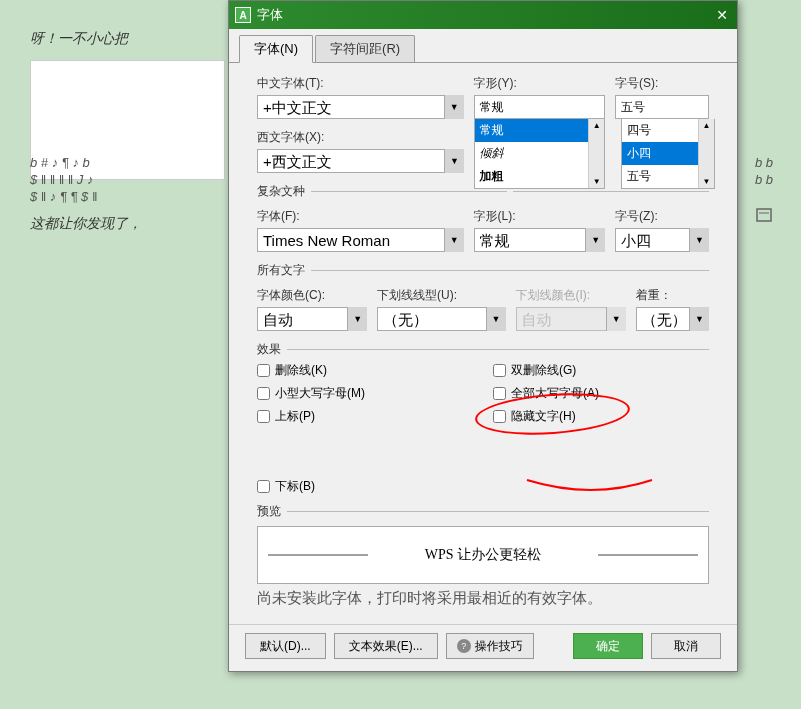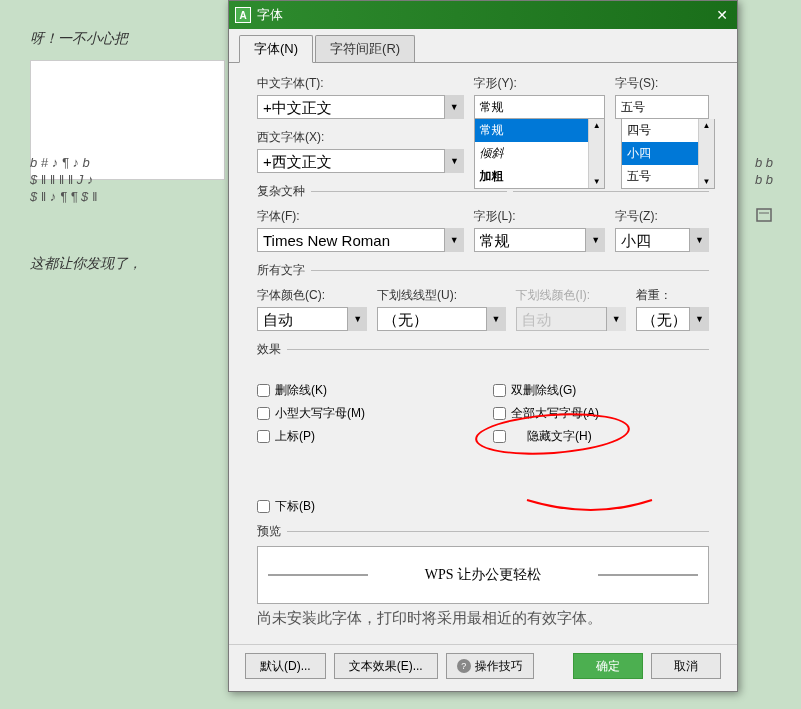--- a/index.html
+++ b/index.html
@@ -242,21 +242,21 @@
   </style>
 </head>
 <body>
 
 <div class="bg-document">
   <div class="bg-text" style="top: 30px; left: 30px; color: #333; font-size: 14px;">呀！一不小心把</div>
   <div style="position: absolute; top: 60px; left: 30px; width: 195px; height: 120px; background: white; border: 1px solid #ccc;"></div>
   <div class="bg-text" style="top: 155px; left: 30px; font-size: 13px;">b # ♪ ¶ ♪ b</div>
   <div class="bg-text" style="top: 172px; left: 30px; font-size: 13px;">$ ‖ ‖ ‖ ‖ J ♪</div>
   <div class="bg-text" style="top: 189px; left: 30px; font-size: 13px;">$ ‖ ♪ ¶ ¶ $ ‖</div>
-  <div class="bg-text" style="top: 215px; left: 30px; font-size: 14px; color: #333; margin-top: 40px;">这都让你发现了，</div>
+  <div class="bg-text" style="top: 215px; left: 30px; font-size: 14px; color: #333;">这都让你发现了，</div>
   <div class="bg-text" style="top: 155px; left: 755px; font-size: 13px;">b b</div>
   <div class="bg-text" style="top: 172px; left: 755px; font-size: 13px;">b b</div>
   <div style="position: absolute; top: 205px; left: 755px; width: 20px; height: 20px;">
     <svg viewBox="0 0 20 20" width="20" height="20">
       <rect x="2" y="4" width="14" height="12" fill="none" stroke="#666" stroke-width="1.5"></rect>
       <line x1="4" y1="8" x2="14" y2="8" stroke="#666" stroke-width="1"></line>
     </svg>
   </div>
 </div>
 
@@ -422,21 +422,21 @@
         <label class="form-label">着重：</label>
         <div class="form-select-wrap">
           <select class="form-select" style="width: 100%;">
             <option>（无）</option>
           </select>
           <div class="select-arrow">▼</div>
         </div>
       </div>
     </div>
 
-    <div style="font-size: 12px; color: #333; display: flex; align-items: center; gap: 6px; margin-bottom: 24px;">
+    <div style="font-size: 12px; color: #333; display: flex; align-items: center; gap: 6px; margin-bottom: 4px;">
       <span>效果</span>
       <div style="flex:1; height:1px; background:#bbb;"></div>
     </div>
 
     <div style="display: grid; grid-template-columns: 1fr 1fr; gap: 6px 20px; margin-bottom: 8px;">
 
       <div style="display: flex; align-items: center; gap: 5px; font-size: 12px;">
         <input type="checkbox" style="">
         <span>删除线(K)</span>
       </div>
@@ -454,21 +454,21 @@
       <div style="display: flex; align-items: center; gap: 5px; font-size: 12px;">
         <input type="checkbox" style="">
         <span>全部大写字母(A)</span>
       </div>
 
       <div style="display: flex; align-items: center; gap: 5px; font-size: 12px;">
         <input type="checkbox" style="">
         <span>上标(P)</span>
       </div>
 
-      <div style="display: flex; align-items: center; gap: 21px; font-size: 12px; position: relative;">
+      <div style="display: flex; align-items: center; gap: 5px; font-size: 12px; position: relative;">
         <input type="checkbox" style="">
         <span>隐藏文字(H)</span>
 
         <div style="position: absolute; left: -18px; top: -14px; width: 155px; height: 40px; border: 2px solid red; border-radius: 50%; transform: rotate(-4deg); pointer-events: none;"></div>
       </div>
 
       <div style="display: flex; align-items: center; gap: 5px; font-size: 12px; margin-top: 47px;">
         <input type="checkbox" style="">
         <span>下标(B)</span>
       </div>

